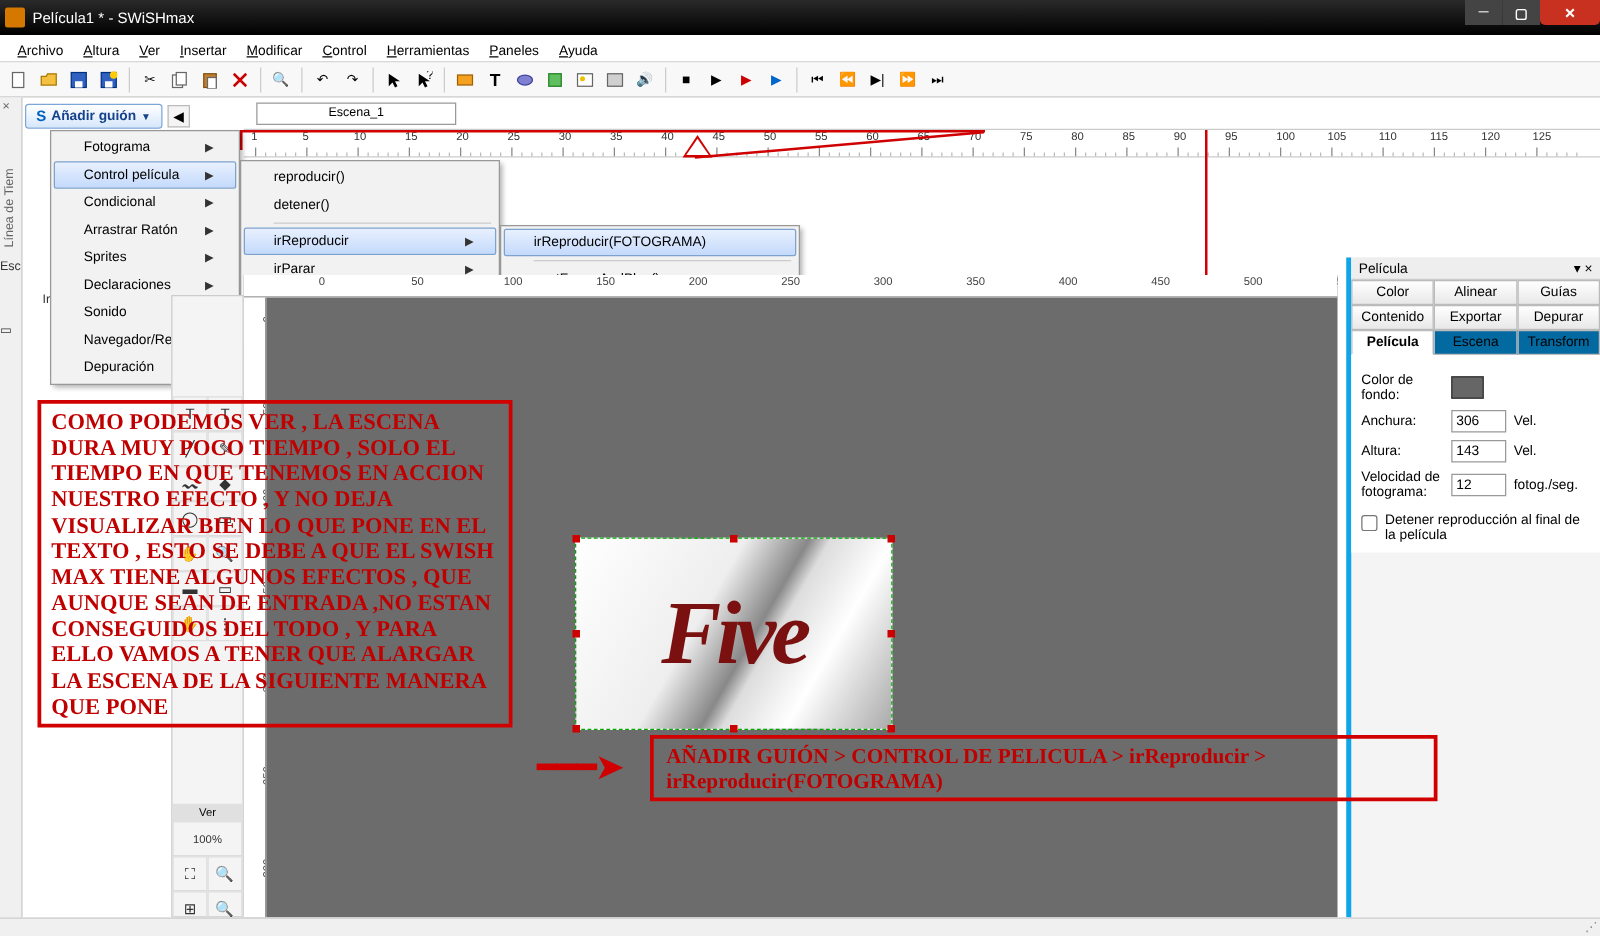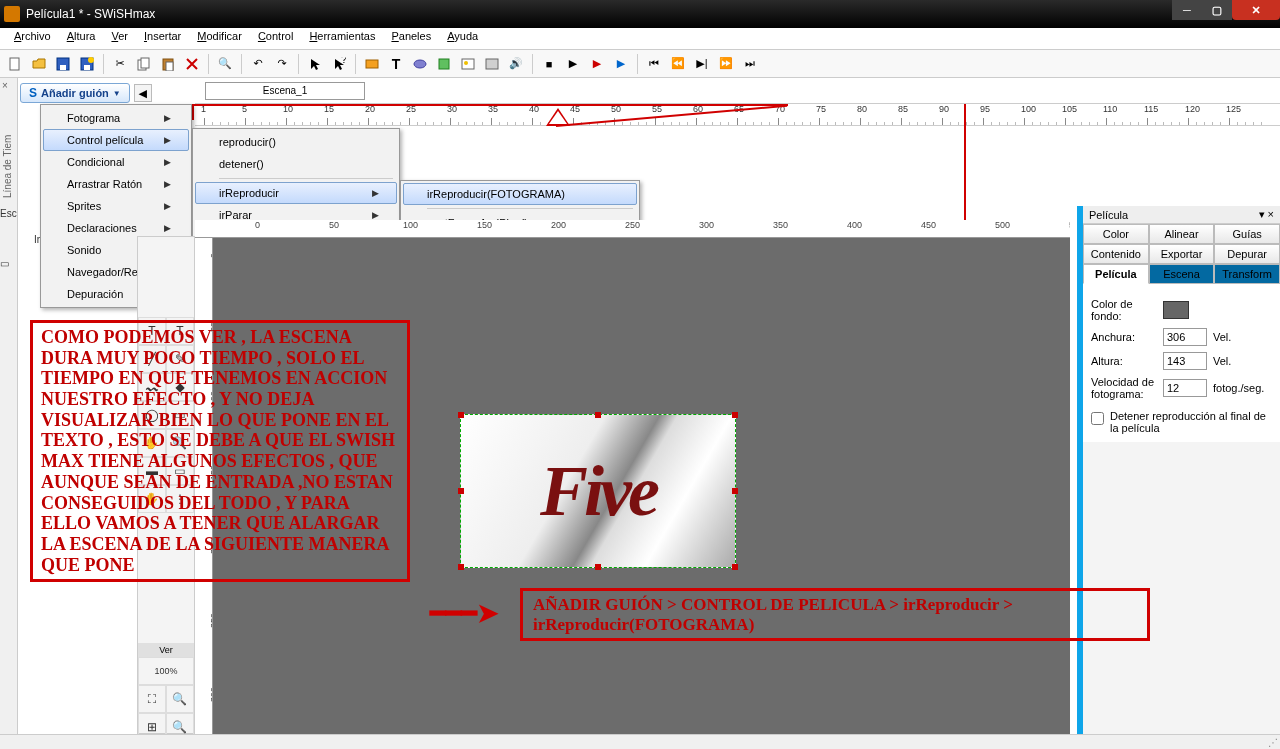--- a/index.html
+++ b/index.html
@@ -8,21 +8,21 @@
 
 .titlebar { height:28px; background:linear-gradient(#2a2a2a,#000); color:#fff; display:flex; align-items:center; padding:0 4px; position:relative; }
 .titlebar .appicon { width:16px; height:16px; background:#d47800; border-radius:2px; margin-right:6px; }
 .titlebar .title { font-size:12px; }
 .titlebar .winbtns { position:absolute; right:0; top:0; display:flex; }
 .titlebar .winbtn { width:30px; height:20px; display:flex; align-items:center; justify-content:center; color:#fff; font-weight:bold; }
 .titlebar .winbtn.close { background:#c83020; width:48px; border-radius:0 0 4px 4px; }
 .titlebar .winbtn.min,.titlebar .winbtn.max { background:#444; }
 
 
-.menubar { height:22px; background:#fff; border-bottom:1px solid #ccc; display:flex; align-items:flex-start; padding:0 6px; }
+.menubar { height:22px; background:#fff; border-bottom:1px solid #ccc; display:flex; align-items:flex-end; padding:0 6px; }
 .menubar .mitem { padding:2px 8px; text-decoration:underline dotted transparent; }
 .menubar .mitem:first-letter { text-decoration:underline; }
 
 
 .toolbar { height:28px; border-bottom:1px solid #ccc; display:flex; align-items:center; padding:0 4px; gap:2px; background:#f8f8f8; }
 .tbtn { width:22px; height:22px; display:flex; align-items:center; justify-content:center; border:1px solid transparent; }
 .tsep { width:1px; height:20px; background:#ccc; margin:0 3px; }
 
 
 .leftstrip { position:absolute; left:0; top:78px; width:18px; bottom:15px; background:#f0f0f0; border-right:1px solid #ccc; }
@@ -59,32 +59,32 @@
 .menu .msep { height:1px; background:#ccc; margin:3px 4px 3px 24px; }
 .menu .arrow { font-size:9px; color:#333; }
 
 
 .canvasarea { position:absolute; left:195px; top:220px; right:210px; bottom:15px; background:#6c6c6c; }
 .canvasarea .hruler { position:absolute; left:0; right:0; top:0; height:18px; background:#fff; border-bottom:1px solid #999; overflow:hidden;}
 .canvasarea .vruler { position:absolute; left:0; top:18px; bottom:0; width:18px; background:#fff; border-right:1px solid #999; overflow:hidden;}
 .hruler .t, .vruler .t { position:absolute; font-size:9px; color:#444; }
 .vruler .t { transform:rotate(-90deg); transform-origin:left top; }
 
-.obj { position:absolute; left:265px; top:194px; width:276px; height:154px; background:linear-gradient(120deg,#fff 0%,#eee 40%,#888 55%,#ddd 60%,#fff 75%,#aaa 100%); border:1px dashed #0a0; }
+.obj { position:absolute; left:265px; top:210px; width:254px; height:154px; background:linear-gradient(120deg,#fff 0%,#eee 40%,#888 55%,#ddd 60%,#fff 75%,#aaa 100%); border:1px dashed #0a0; }
 .obj .txt { position:absolute; left:50%; top:50%; transform:translate(-50%,-50%); font-size:72px; font-weight:900; color:#7a1010; font-family:Georgia,serif; font-style:italic; letter-spacing:-4px; }
 .handle { position:absolute; width:6px; height:6px; background:#c00; }
 
 
 .toolspal { position:absolute; left:137px; top:236px; width:58px; bottom:15px; background:#f4f4f4; border:1px solid #ccc; }
 .toolspal .trow { display:flex; }
 .toolspal .tb { width:28px; height:28px; display:flex; align-items:center; justify-content:center; border:1px solid #ddd; font-size:12px; color:#333; }
 .toolspal .lbl { font-size:9px; text-align:center; padding:2px 0; background:#e0e0e0; }
 
 
-.rpanel { position:absolute; right:0; top:206px; width:203px; bottom:15px; border-left:6px solid #0ea5e9; background:#f4f4f4; font-size:11px; }
+.rpanel { position:absolute; right:0; top:206px; width:203px; bottom:15px; border-left:4px solid #0ea5e9; background:#f4f4f4; font-size:11px; }
 .rpanel .hdr { height:18px; background:#eee; border-bottom:1px solid #ccc; padding:2px 6px; display:flex; align-items:center; justify-content:space-between; }
 .rpanel .btnrow { display:flex; }
 .rpanel .pbtn { flex:1; height:20px; border:1px solid #bbb; background:linear-gradient(#fff,#e8e8e8); display:flex; align-items:center; justify-content:center; }
 .rpanel .tabrow { display:flex; }
 .rpanel .ptab { flex:1; height:20px; border:1px solid #bbb; background:#0369a1; display:flex; align-items:center; justify-content:center; }
 .rpanel .ptab.act { background:#fff; border-bottom:1px solid #fff; font-weight:bold;}
 .rpanel .body { padding:8px; background:#fff; }
 .fld { display:flex; align-items:center; gap:6px; margin:6px 0; }
 .fld label { width:66px; }
 .fld input { width:44px; height:18px; border:1px solid #999; padding:0 3px; }

